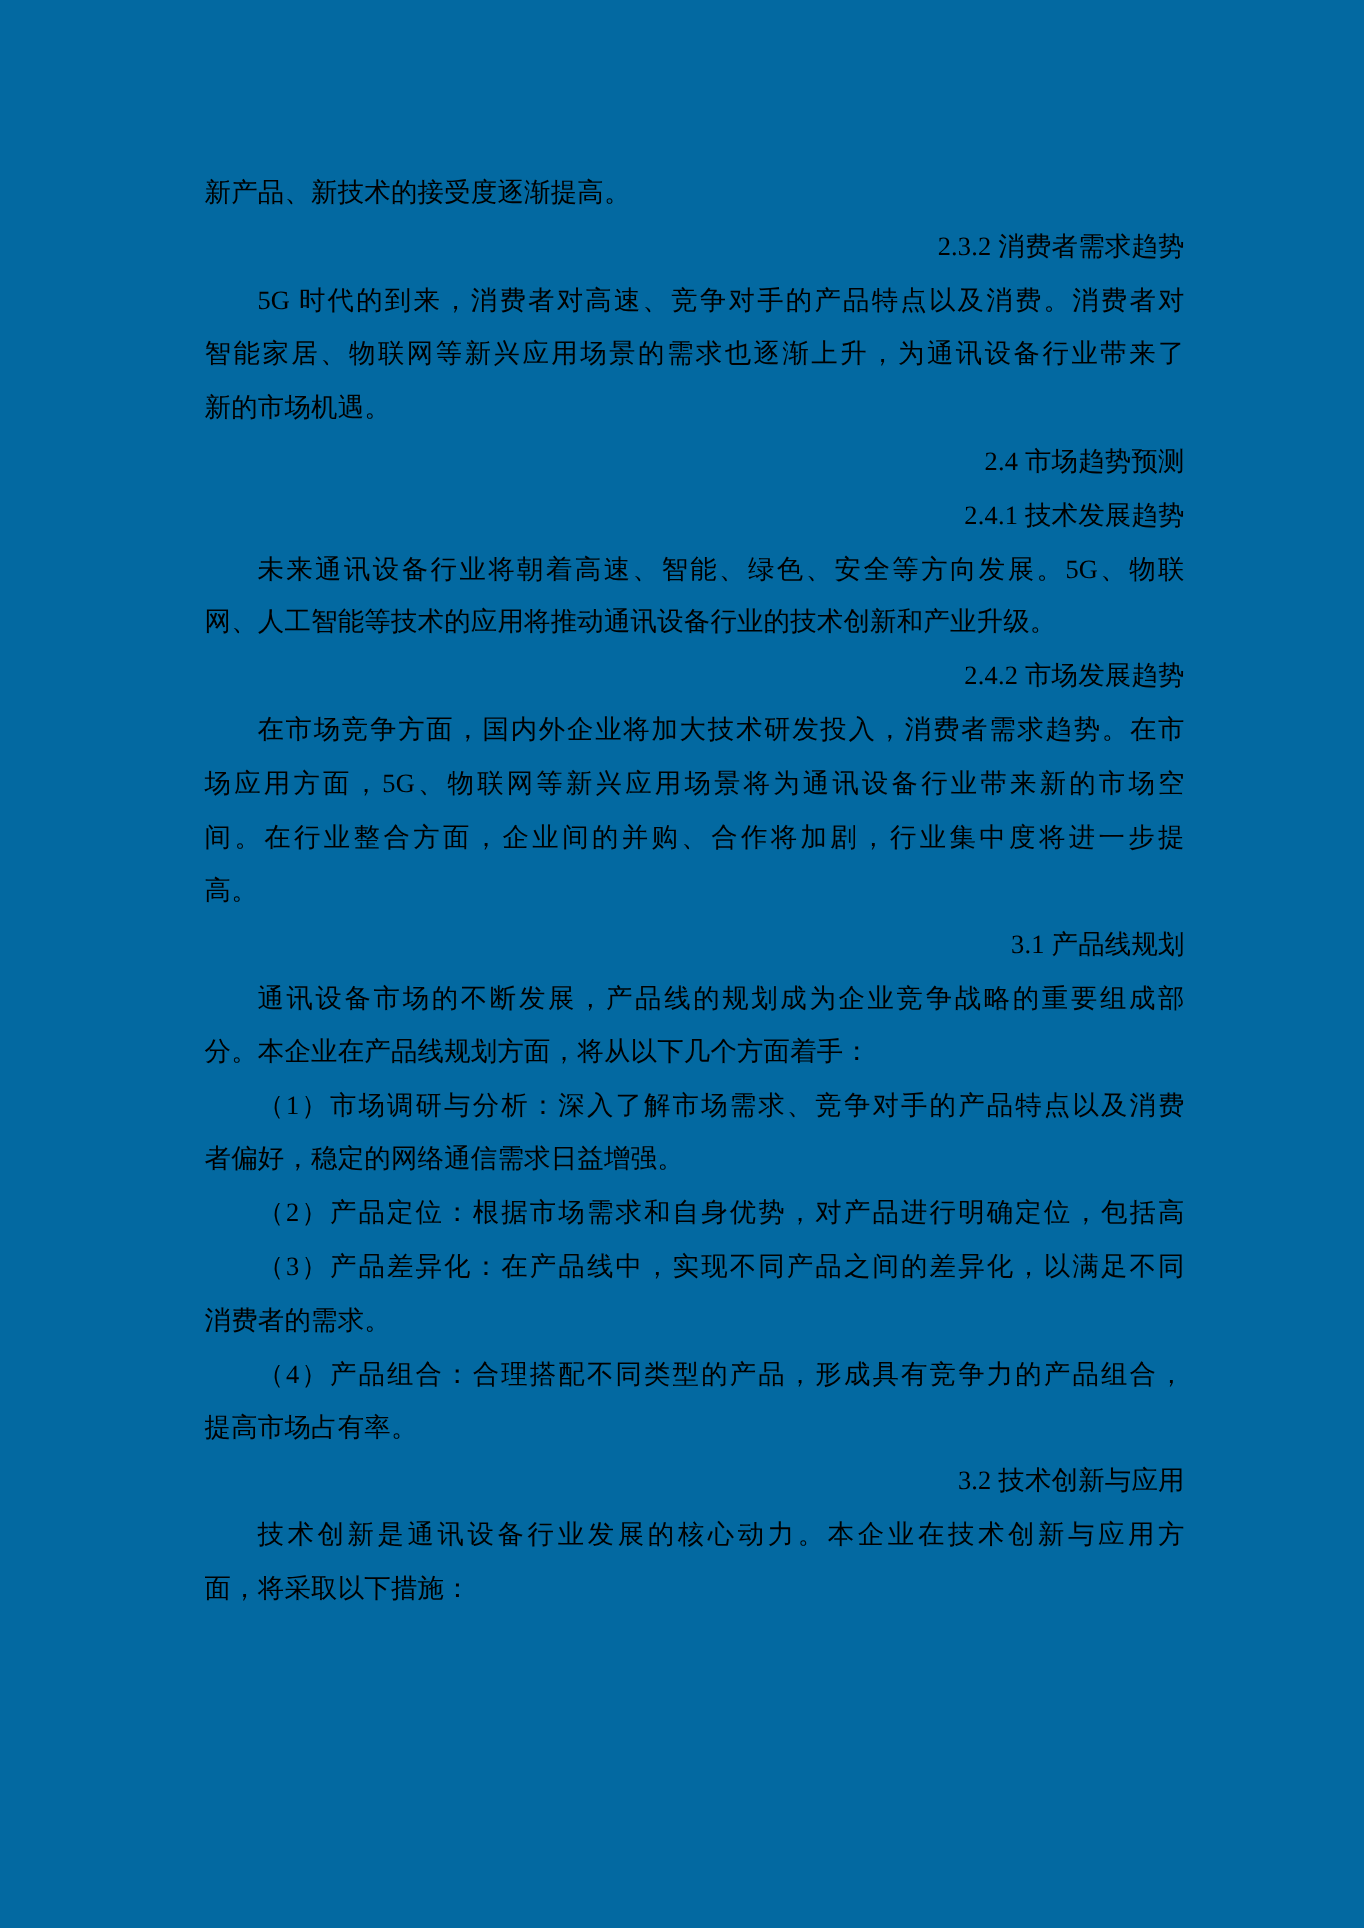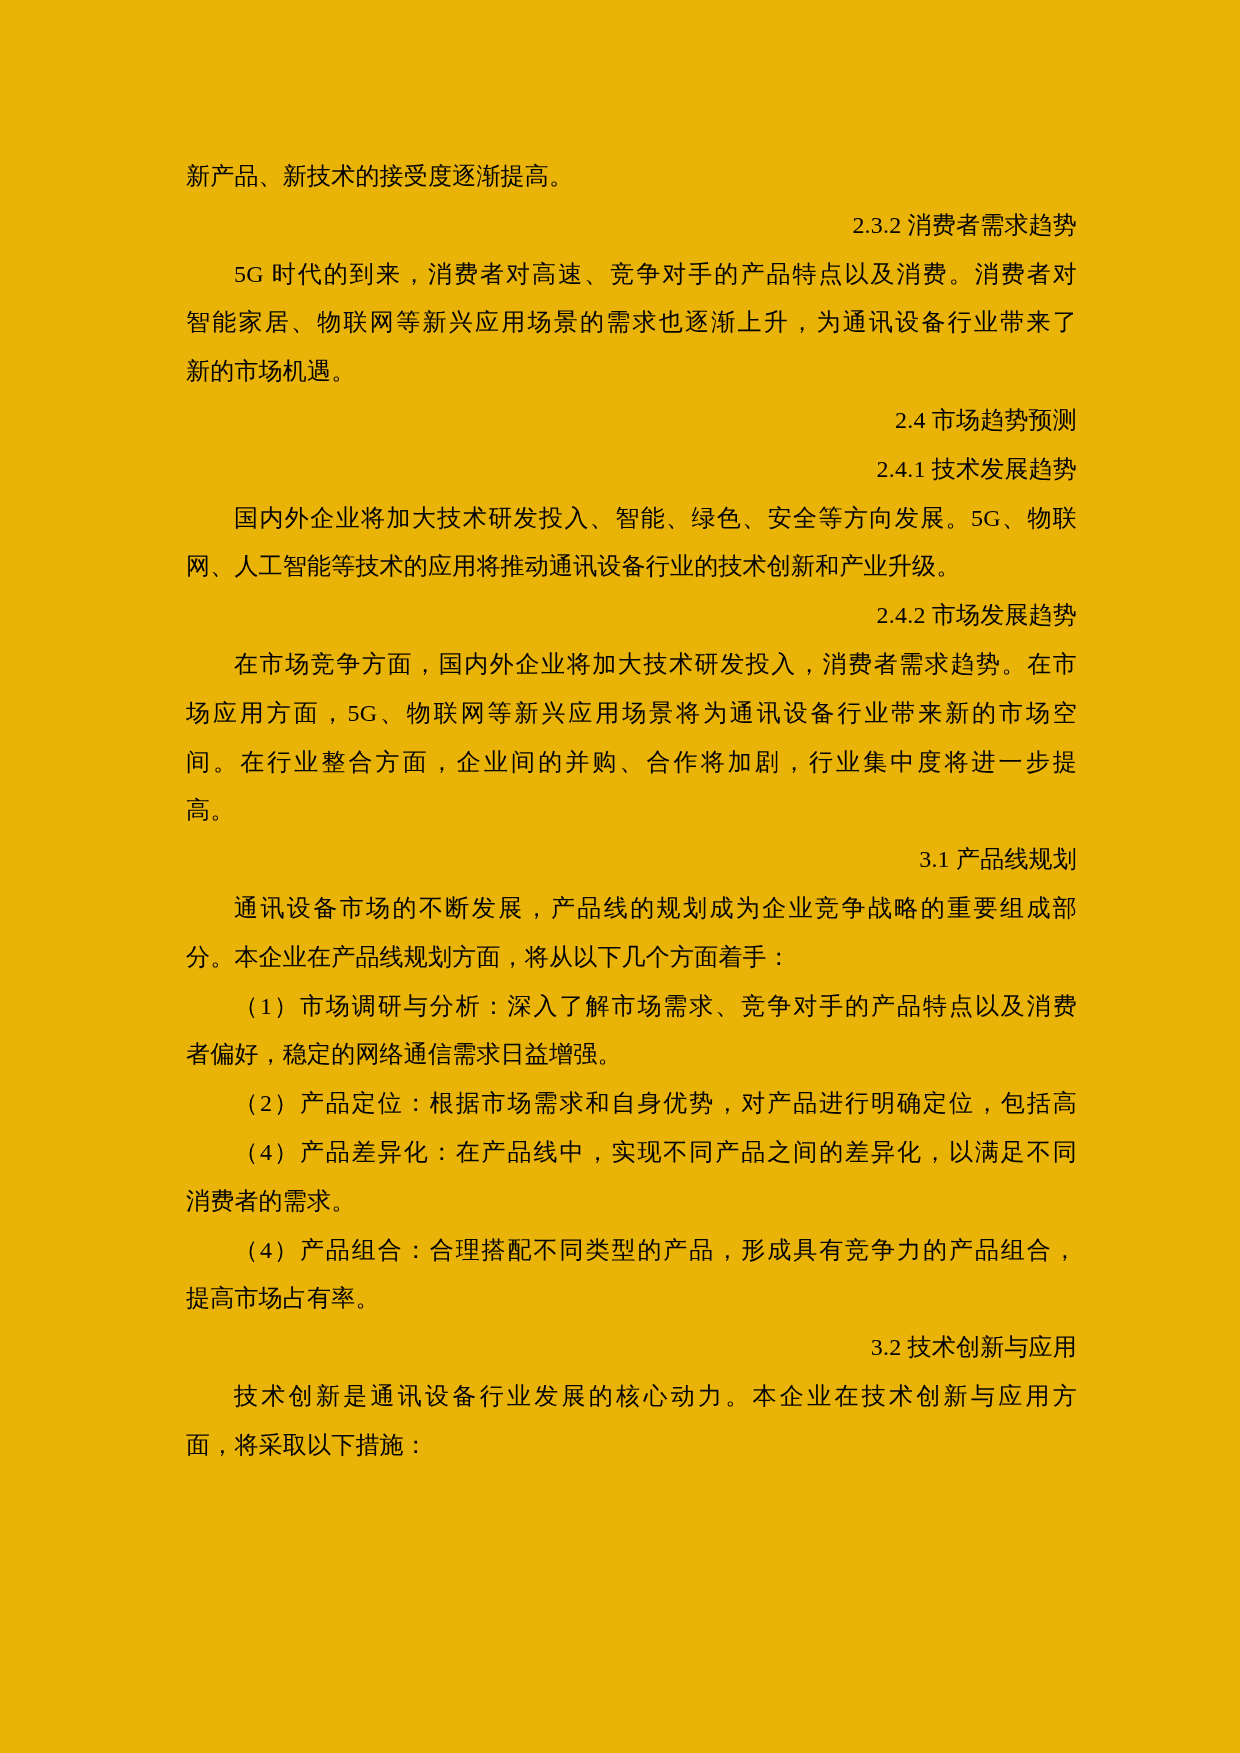--- a/index.html
+++ b/index.html
@@ -14,21 +14,21 @@
     font-family: "Liberation Serif", "DejaVu Serif", serif;
     color: #000000;
     overflow: hidden;
   }
   .page {
     position: absolute;
     left: 0;
     top: 0;
     width: 1240px;
     height: 1753px;
-    background: #eab308;
+    background: #0369a1;
   }
   .content {
     position: absolute;
     left: 186px;
     top: 152px;
     width: 891px;
   }
   .line {
     height: 48.8px;
     line-height: 48.8px;
@@ -54,34 +54,34 @@
 
 <div class="page">
   <div class="content">
       <div class="line">新产品、新技术的接受度逐渐提高。</div>
       <div class="line bold indent">2.3.2 消费者需求趋势</div>
       <div class="line indent fill">5G 时代的到来，消费者对高速、竞争对手的产品特点以及消费。消费者对</div>
       <div class="line fill">智能家居、物联网等新兴应用场景的需求也逐渐上升，为通讯设备行业带来了</div>
       <div class="line">新的市场机遇。</div>
       <div class="line bold indent">2.4 市场趋势预测</div>
       <div class="line bold indent">2.4.1 技术发展趋势</div>
-      <div class="line indent fill">国内外企业将加大技术研发投入、智能、绿色、安全等方向发展。5G、物联</div>
+      <div class="line indent fill">未来通讯设备行业将朝着高速、智能、绿色、安全等方向发展。5G、物联</div>
       <div class="line">网、人工智能等技术的应用将推动通讯设备行业的技术创新和产业升级。</div>
       <div class="line bold indent">2.4.2 市场发展趋势</div>
       <div class="line indent fill">在市场竞争方面，国内外企业将加大技术研发投入，消费者需求趋势。在市</div>
       <div class="line fill">场应用方面，5G、物联网等新兴应用场景将为通讯设备行业带来新的市场空</div>
       <div class="line fill">间。在行业整合方面，企业间的并购、合作将加剧，行业集中度将进一步提</div>
       <div class="line">高。</div>
       <div class="line bold indent">3.1 产品线规划</div>
       <div class="line indent fill">通讯设备市场的不断发展，产品线的规划成为企业竞争战略的重要组成部</div>
       <div class="line">分。本企业在产品线规划方面，将从以下几个方面着手：</div>
       <div class="line indent fill">（1）市场调研与分析：深入了解市场需求、竞争对手的产品特点以及消费</div>
       <div class="line">者偏好，稳定的网络通信需求日益增强。</div>
       <div class="line indent fill">（2）产品定位：根据市场需求和自身优势，对产品进行明确定位，包括高</div>
-      <div class="line indent fill">（4）产品差异化：在产品线中，实现不同产品之间的差异化，以满足不同</div>
+      <div class="line indent fill">（3）产品差异化：在产品线中，实现不同产品之间的差异化，以满足不同</div>
       <div class="line">消费者的需求。</div>
       <div class="line indent fill">（4）产品组合：合理搭配不同类型的产品，形成具有竞争力的产品组合，</div>
       <div class="line">提高市场占有率。</div>
       <div class="line bold indent">3.2 技术创新与应用</div>
       <div class="line indent fill">技术创新是通讯设备行业发展的核心动力。本企业在技术创新与应用方</div>
       <div class="line">面，将采取以下措施：</div>
     </div>
 </div>
 
 </body></html>

